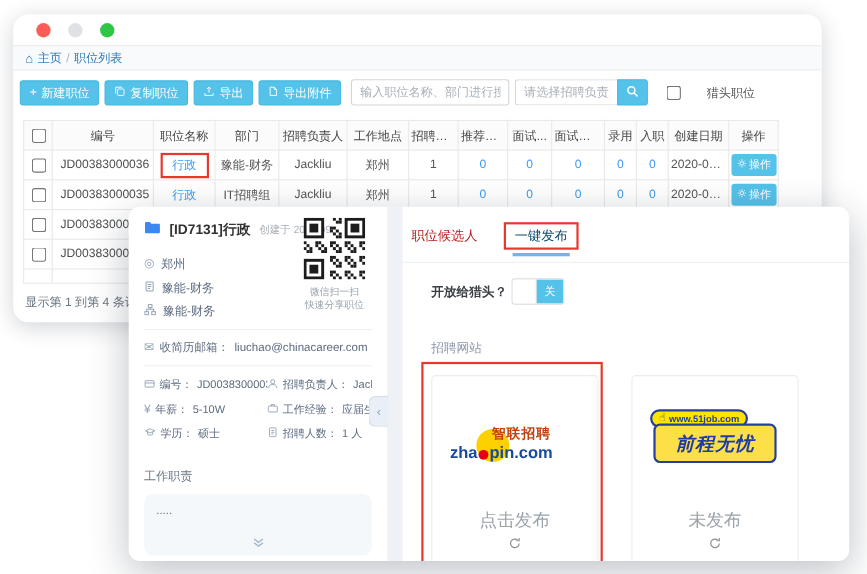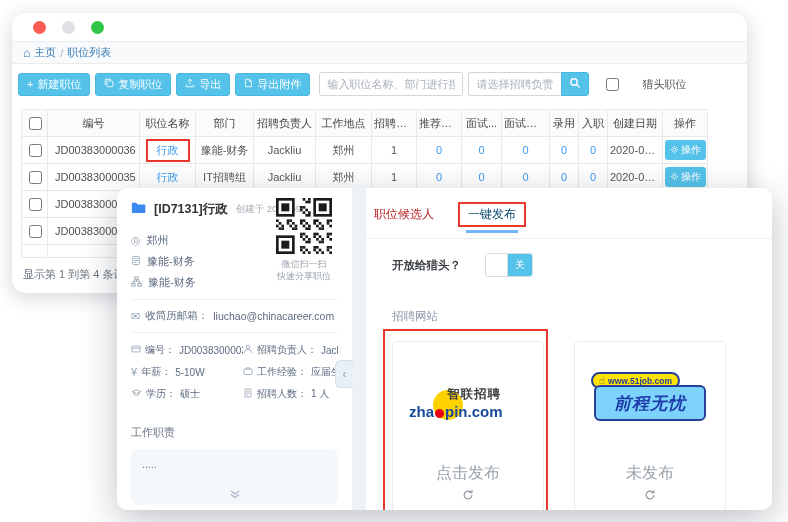--- a/index.html
+++ b/index.html
@@ -63,44 +63,44 @@
   .dcard{margin-top:9px;background:#f5f8fa;border-radius:8px;height:56px;padding:8px 11px;box-sizing:border-box;
          font-size:10.5px;color:#6b7684;position:relative;line-height:15px}
   .expand{position:absolute;bottom:2px;left:50%;transform:translateX(-50%);cursor:pointer}
   
   .tabs{display:flex;align-items:center;gap:24px;margin-left:-18px;font-size:12px}
   .tab{color:#b91c1c;cursor:pointer}
   .tabwrap{border:2px solid #e6382c;padding:2px 8px;position:relative}
   .tab.active{color:#0c4a6e}
   .tabwrap::after{content:"";position:absolute;left:6px;right:6px;bottom:-8px;height:3px;background:#74b2f5}
   .tdiv{height:1px;background:#eef1f4;margin:11px -20px 0 -26px}
-  .trow{margin-top:14px;display:flex;align-items:center;gap:24px}
+  .trow{margin-top:14px;display:flex;align-items:center;gap:4px}
   .tlabel{font-size:11.5px;font-weight:bold;color:#3a3f45}
   .toggle{display:flex;height:22px;border-radius:3px;overflow:hidden;border:1px solid #d9dde1;cursor:pointer}
   .knob{width:21px;background:#fff;border-right:1px solid #d9dde1}
   .onoff{width:24px;background:#55c2e9;color:#fff;font-size:10px;display:flex;align-items:center;justify-content:center}
   .sitestitle{margin-top:32px;font-size:11.5px;color:#8a97a8}
   .cards{display:flex;gap:30px;margin-top:17px;position:relative}
   .scard{width:150px;height:182px;background:#fff;border:1px solid #ececec;border-radius:4px;position:relative;
          display:flex;flex-direction:column;align-items:center;cursor:pointer}
   .status{position:absolute;bottom:40px;font-size:16px;color:#9aa3ab;left:0;right:0;text-align:center}
   .refresh{position:absolute;bottom:19px;left:50%;transform:translateX(-50%)}
   .card-anno{position:absolute;left:-9px;top:-12px;width:161px;height:200px;border:2px solid #e6382c;pointer-events:none;z-index:3}
   
   .zp{position:relative;width:122px;height:42px;margin-top:44px}
   .zp-circle{position:absolute;left:26px;top:4px;width:30px;height:30px;border-radius:50%;background:#fdd000}
-  .zp-cn{position:absolute;left:40px;top:0;font-size:12.5px;font-weight:bold;color:#404040;letter-spacing:1px;z-index:2}
+  .zp-cn{position:absolute;left:40px;top:0;font-size:12.5px;font-weight:bold;color:#c2410c;letter-spacing:1px;z-index:2}
   .zp-latin{position:absolute;left:2px;top:17px;font-size:15px;font-weight:bold;color:#17499c;display:flex;align-items:center;z-index:2}
   .zp-dot{width:9px;height:9px;border-radius:50%;background:#e60012;display:inline-block;margin:4px 1px 0 1px}
   
   .jb{position:relative;width:122px;height:52px;margin-top:30px}
   .jb-pill{position:absolute;left:2px;top:0;display:inline-flex;align-items:center;gap:3px;background:#ffe400;
            border:2px solid #26409a;border-radius:9px;height:13px;padding:0 6px;font-size:8.5px;font-weight:bold;color:#26409a}
   .jb-hand{font-size:10px;line-height:1}
-  .jb-box{position:absolute;left:5px;top:13px;width:108px;height:32px;background:#7dd3fc;border:2px solid #26409a;
+  .jb-box{position:absolute;left:5px;top:13px;width:108px;height:32px;background:#fde047;border:2px solid #26409a;
           border-radius:6px;display:flex;align-items:center;justify-content:center;font-size:17px;font-weight:bold;
           font-style:italic;color:#1e3ca8;letter-spacing:1px}
 </style>
 </head>
 <body>
 
 <section class="win">
   <div class="titlebar">
     <span class="dot red"></span>
     <span class="dot gray"></span>

